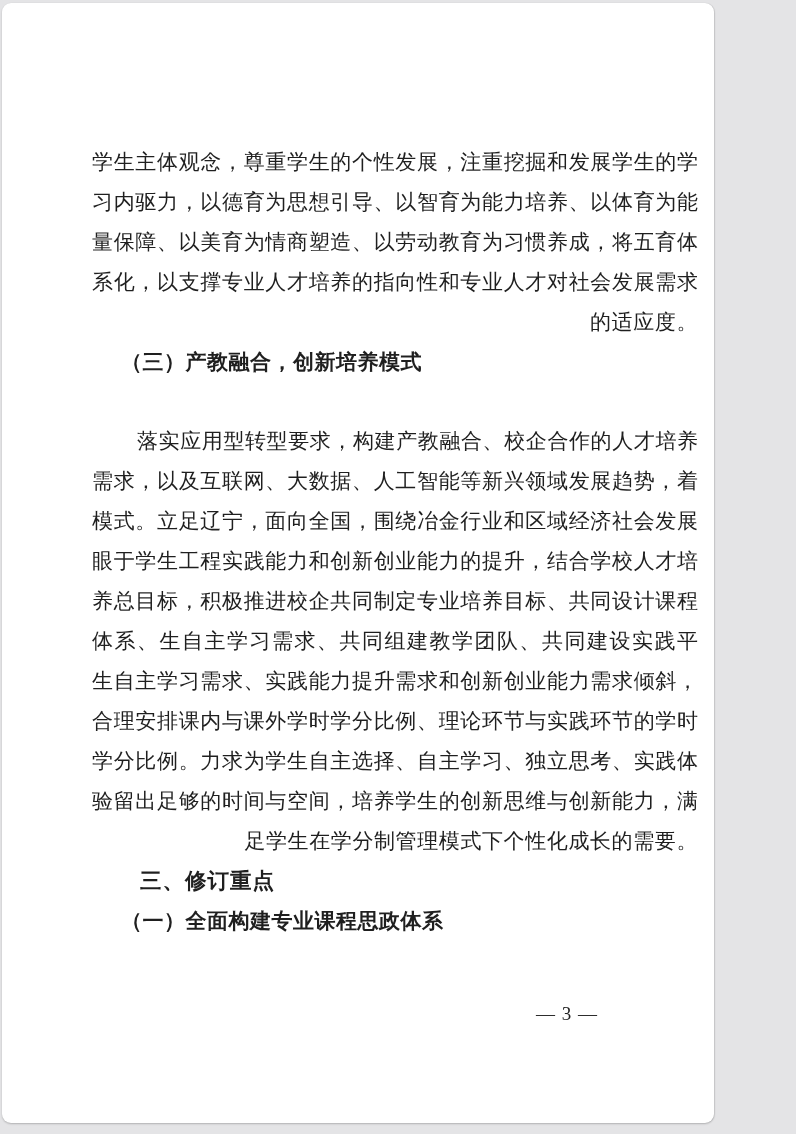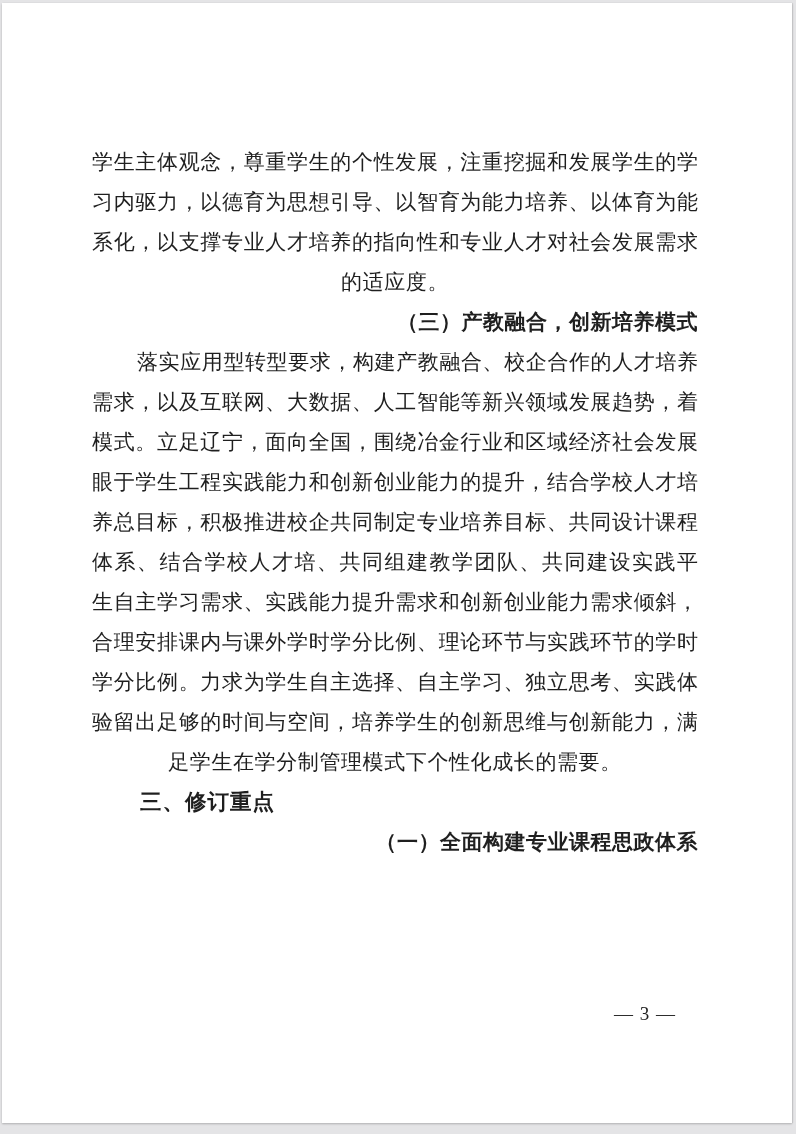--- a/index.html
+++ b/index.html
@@ -11,24 +11,25 @@
     height: 1134px;
     position: relative;
     background: #e4e4e6;           
     font-family: "Liberation Serif", "DejaVu Serif", serif;
     overflow: hidden;
   }
   .page {
     position: absolute;
     left: 2px;
     top: 3px;
-    width: 790px;
+    width: 712px;
     height: 1120px;
     background: #ffffff;
     box-shadow: 0 1px 2px rgba(0,0,0,0.22), 1px 0 1px rgba(0,0,0,0.08);
+    border-radius: 9px;
   }
   .content {
     position: absolute;
     left: 90px;
     top: 139px;
     width: 606px;
     color: #1f1f1f;
   }
   .line {
     height: 40px;
@@ -38,33 +39,33 @@
   }
   
   .j {
     white-space: normal;
     text-align: justify;
     text-align-last: justify;
     text-justify: inter-character;
   }
   
   .end {
-    text-align: center;
+    text-align: right;
     letter-spacing: 0.6px;
   }
   
   .indent {
     padding-left: 45px;
+    margin-top: 39px;
   }
   
   .h3 {
     font-weight: bold;
     padding-left: 29px;
     letter-spacing: 0.5px;
-    text-align: right;
   }
   
   .h2 {
     font-family: "Liberation Sans", "DejaVu Sans", sans-serif;
     font-weight: 600;
     padding-left: 48px;
     letter-spacing: 1px;
     font-size: 21.5px;
   }
   .page-number {
@@ -78,29 +79,30 @@
     font-family: "Liberation Serif", "DejaVu Serif", serif;
   }
 </style>
 </head>
 <body>
 
 <div class="page">
   <div class="content">
     <div class="line j">学生主体观念，尊重学生的个性发展，注重挖掘和发展学生的学</div>
     <div class="line j">习内驱力，以德育为思想引导、以智育为能力培养、以体育为能</div>
+    <div class="line j">量保障、以美育为情商塑造、以劳动教育为习惯养成，将五育体</div>
     <div class="line j">系化，以支撑专业人才培养的指向性和专业人才对社会发展需求</div>
     <div class="line end">的适应度。</div>
     <div class="line h3">（三）产教融合，创新培养模式</div>
     <div class="line j indent">落实应用型转型要求，构建产教融合、校企合作的人才培养</div>
     <div class="line j">需求，以及互联网、大数据、人工智能等新兴领域发展趋势，着</div>
     <div class="line j">模式。立足辽宁，面向全国，围绕冶金行业和区域经济社会发展</div>
     <div class="line j">眼于学生工程实践能力和创新创业能力的提升，结合学校人才培</div>
     <div class="line j">养总目标，积极推进校企共同制定专业培养目标、共同设计课程</div>
-    <div class="line j">体系、结合学校人才培、共同组建教学团队、共同建设实践平</div>
+    <div class="line j">体系、生自主学习需求、共同组建教学团队、共同建设实践平</div>
     <div class="line j">生自主学习需求、实践能力提升需求和创新创业能力需求倾斜，</div>
     <div class="line j">合理安排课内与课外学时学分比例、理论环节与实践环节的学时</div>
     <div class="line j">学分比例。力求为学生自主选择、自主学习、独立思考、实践体</div>
     <div class="line j">验留出足够的时间与空间，培养学生的创新思维与创新能力，满</div>
     <div class="line end">足学生在学分制管理模式下个性化成长的需要。</div>
     <div class="line h2">三、修订重点</div>
     <div class="line h3">（一）全面构建专业课程思政体系</div>
   </div>
   <div class="page-number">— 3 —</div>
 </div>

